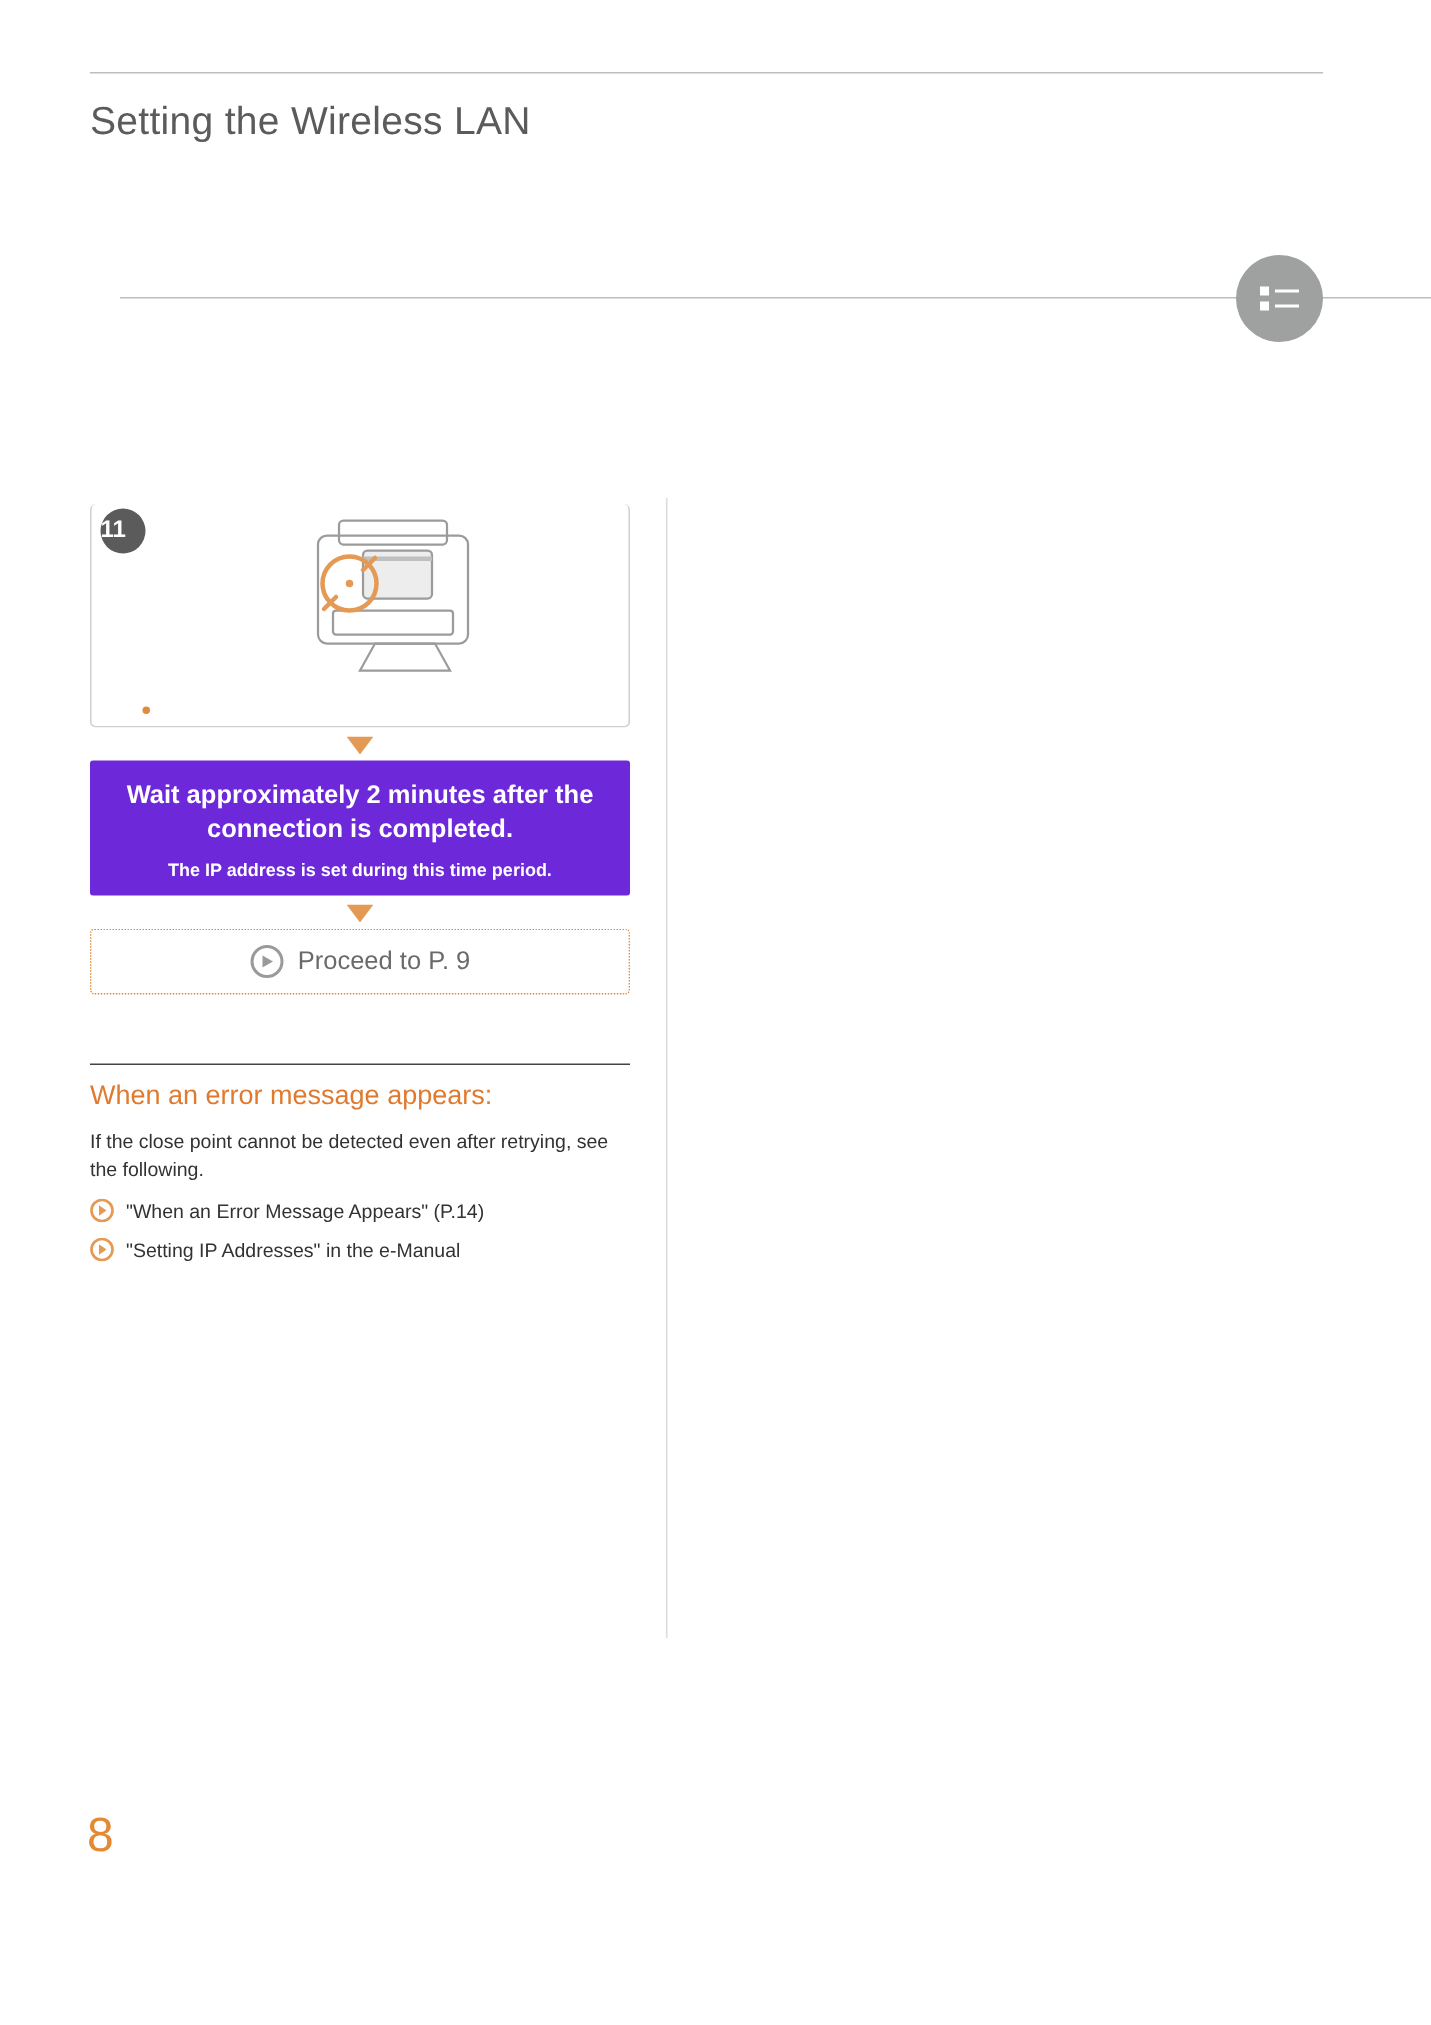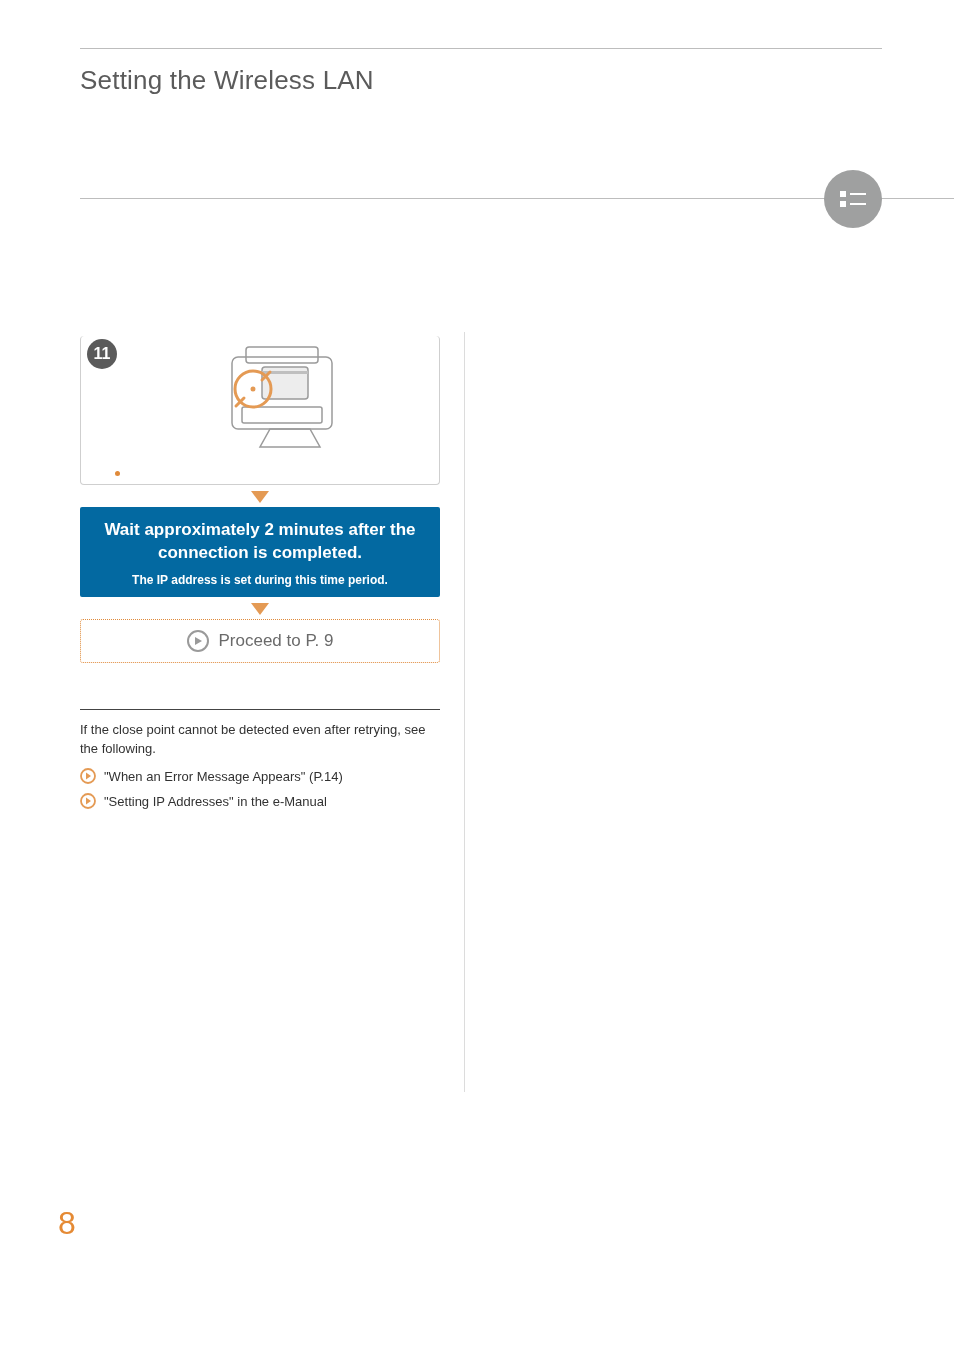--- a/index.html
+++ b/index.html
@@ -1,32 +1,32 @@
 <!DOCTYPE html>
 <html><head>
 <meta charset="utf-8">
 <style>
   * { box-sizing: border-box; margin: 0; padding: 0; }
   html, body { width: 954px; height: 1350px; font-family: Arial, Helvetica, sans-serif; background: #fff; color: #333; }
-  .page { position: relative; width: 954px; height: 1282px; padding: 48px 72px 40px 80px; }
+  .page { position: relative; width: 954px; height: 1282px; padding: 48px 72px 40px 60px; }
   .hr-top { border: none; border-top: 1px solid #bdbdbd; margin-bottom: 16px; }
   .title { font-size: 26px; font-weight: 400; color: #5b5b5b; letter-spacing: .2px; }
   .hr-under-chapter { position: absolute; left: 80px; right: 0; top: 198px; border: none; border-top: 1px solid #bdbdbd; }
   .chapter-badge { position: absolute; right: 72px; top: 170px; width: 58px; height: 58px; border-radius: 50%; background: #9fa0a0; display: flex; align-items: center; justify-content: center; }
   .content { display: flex; gap: 24px; margin-top: 236px; }
   .col-left { width: 360px; }
   .col-right { flex: 1; }
   .divider-vert { width: 1px; background: #dcdcdc; height: 760px; }
   .step-card { border: 1px solid #cfcfcf; border-top: none; border-radius: 4px; padding: 0 16px 18px 16px; position: relative; }
-  .step-badge { position: absolute; left: 6px; top: 3px; width: 30px; height: 30px; border-radius: 50%; background: #5b5b5b; color: #fff; display: flex; align-items: center; justify-content: center; font-size: 16px; font-weight: 700; }
+  .step-badge { position: absolute; left: 6px; top: 3px; width: 30px; height: 30px; border-radius: 50%; background: #5b5b5b; color: #fff; display: flex; align-items: center; justify-content: flex-start; font-size: 16px; font-weight: 700; }
   .printer-illus { width: 100%; height: 120px; display: flex; align-items: center; justify-content: center; margin-top: 4px; margin-bottom: 10px; }
   .step-note { font-size: 12.5px; line-height: 1.45; color: #4a4a4a; padding-left: 30px; position: relative; }
   .step-note .dot { position: absolute; left: 18px; top: 5px; width: 5px; height: 5px; border-radius: 50%; background: #e08a3a; }
   .flow-tri { display: flex; justify-content: center; margin: 6px 0 4px; }
-  .wait-box { background: #0369a1; color: #fff; text-align: center; padding: 12px 14px 10px; border-radius: 2px; }
+  .wait-box { background: #6d28d9; color: #fff; text-align: center; padding: 12px 14px 10px; border-radius: 2px; }
   .wait-box .l1 { font-size: 17px; font-weight: 700; line-height: 1.35; }
   .wait-box .l2 { font-size: 12px; font-weight: 700; margin-top: 8px; text-align: center; }
   .proceed-box { border: 1px dotted #e08a3a; border-radius: 3px; padding: 10px 0; text-align: center; margin-top: 2px; }
   .proceed-inner { display: inline-flex; align-items: center; gap: 10px; }
   .circ-arrow { width: 22px; height: 22px; border-radius: 50%; border: 2px solid #9a9a9a; display: inline-flex; align-items: center; justify-content: center; }
   .proceed-text { color: #6a6a6a; font-size: 17px; }
   .sec-rule { border: none; border-top: 1px solid #444; margin: 46px 0 10px; }
   .sec-h { color: #df7a2e; font-size: 18px; font-weight: 400; margin-bottom: 10px; }
   .body-p { font-size: 13px; line-height: 1.5; color: #323232; margin-bottom: 8px; }
   .inline-badge { display: inline-flex; width: 14px; height: 14px; border-radius: 50%; background: #5b5b5b; color: #fff; font-size: 9px; font-weight: 700; align-items: center; justify-content: center; vertical-align: -2px; }
@@ -102,20 +102,21 @@
           <span class="circ-arrow">
             <svg width="10" height="10" viewBox="0 0 10 10">
                 <polygon points="2,1 9,5 2,9" fill="#9a9a9a"></polygon>
               </svg>
           </span>
           <span class="proceed-text">Proceed to P. 9</span>
         </span>
       </div>
 
       <hr class="sec-rule">
+      <h2 class="sec-h">When an error message appears:</h2>
       <p class="body-p">If the close point cannot be detected even after retrying, see the following.</p>
       <div class="bullet-row">
         <span class="bullet-ico">
           <svg width="16" height="16" viewBox="0 0 16 16">
               <circle cx="8" cy="8" r="7" fill="none" stroke="#e49a54" stroke-width="1.8"></circle>
               <polygon points="6,4.5 11,8 6,11.5" fill="#e49a54"></polygon>
             </svg>
         </span>
         <span class="body-p" style="margin:0">"When an Error Message Appears" (P.14)</span>
       </div>

